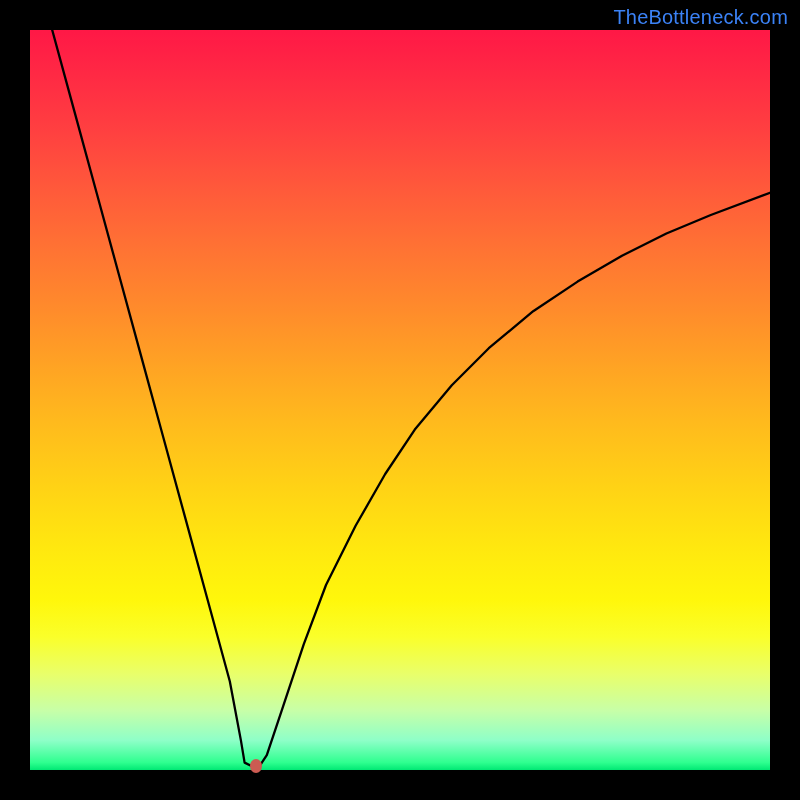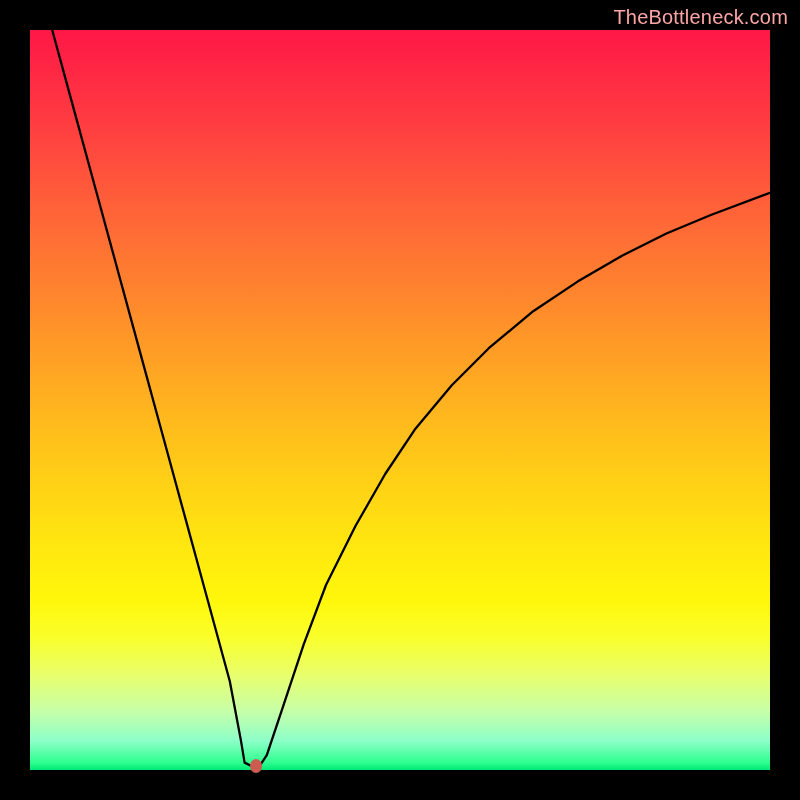--- a/index.html
+++ b/index.html
@@ -50,21 +50,21 @@
     left: 0;
     top: 0;
     width: 740px;
     height: 740px;
     pointer-events: none;
   }
   .watermark {
     position: absolute;
     top: 6px;
     right: 12px;
-    color: #fca5a5;
+    color: #3b82f6;
     font-size: 20px;
     font-weight: 500;
     letter-spacing: 0.2px;
   }
   .marker {
     position: absolute;
     width: 12px;
     height: 14px;
     border-radius: 50%;
     background: #cc5b52;

